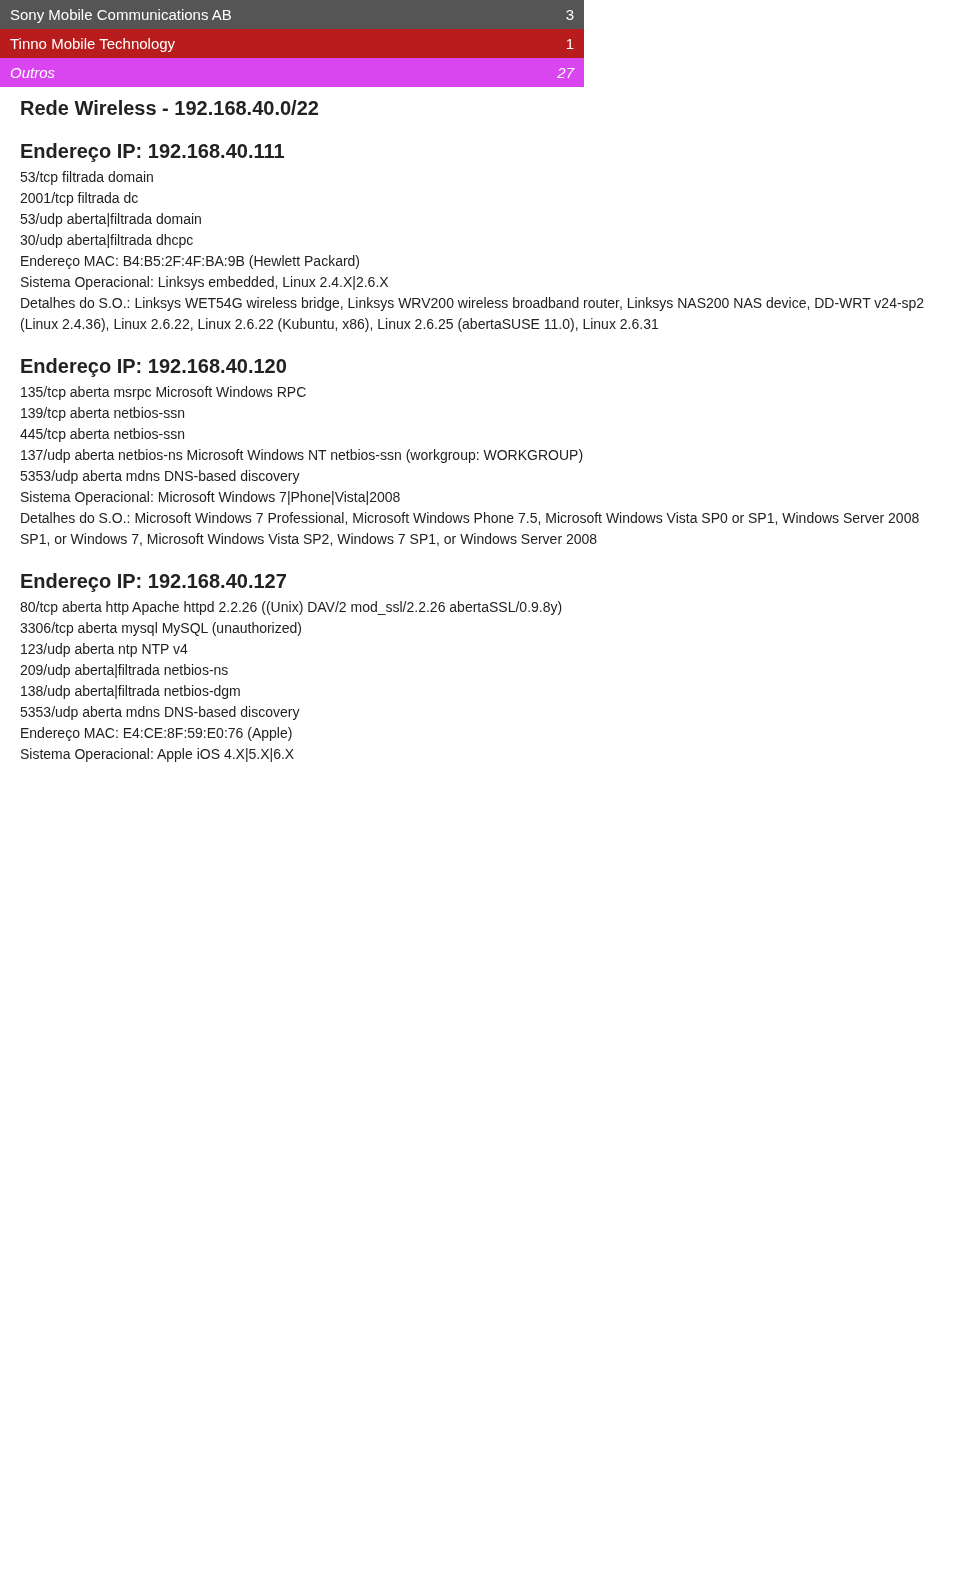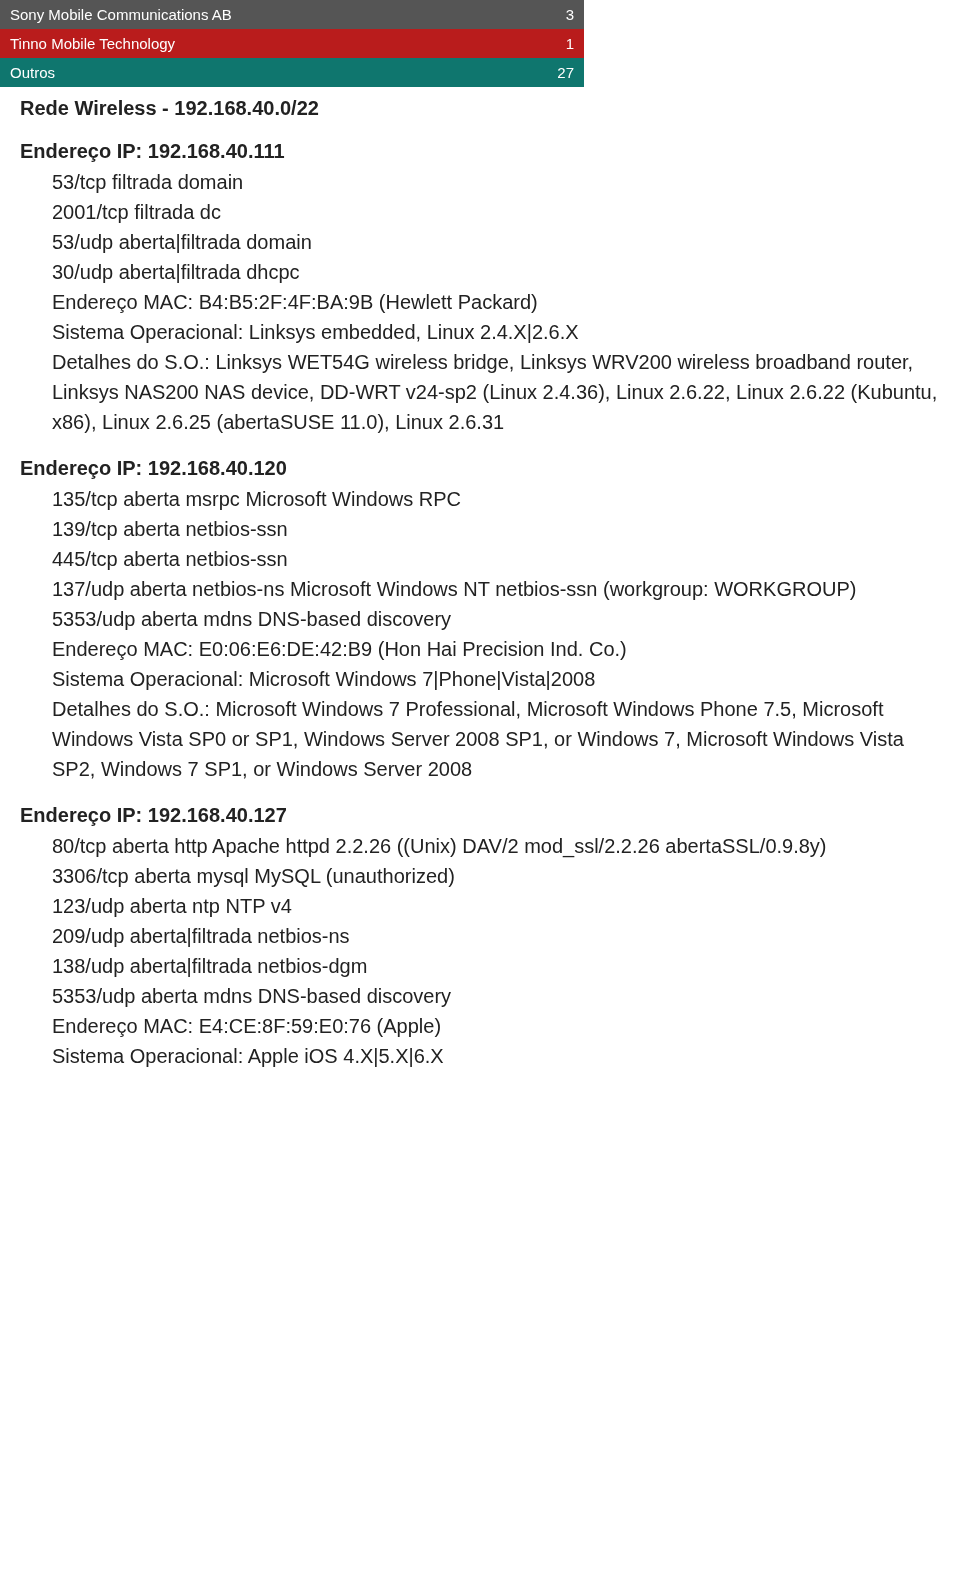--- a/index.html
+++ b/index.html
@@ -39,44 +39,43 @@
       margin-bottom: 20px;
     }
 
     .section-title {
       font-size: 20px;
       font-weight: bold;
       margin-bottom: 4px;
     }
 
     .section-body {
-      font-size: 20px;
+      font-size: 14px;
       line-height: 1.5;
-      margin-left: 32px;
     }
 
     p {
       margin: 0;
       line-height: 1.5;
     }
   </style>
 </head>
 <body>
 
 <table class="header-table">
   <tbody id="header-tbody">
       <tr style="background-color: rgb(85, 85, 85); color: rgb(255, 255, 255);">
         <td class="header-cell-label">Sony Mobile Communications AB</td>
         <td class="header-cell-count">3</td>
       </tr>
       <tr style="background-color: #b91c1c; color: rgb(255, 255, 255);">
         <td class="header-cell-label">Tinno Mobile Technology</td>
         <td class="header-cell-count">1</td>
       </tr>
-      <tr style="background-color: #0f766e; color: rgb(255, 255, 255);">
+      <tr style="background-color: #d946ef; color: rgb(255, 255, 255); font-style: italic;">
         <td class="header-cell-label">Outros</td>
         <td class="header-cell-count">27</td>
       </tr>
     </tbody>
 </table>
 
 <div class="content">
 
   <div class="section">
     <div class="section-title" id="network-title">Rede Wireless - 192.168.40.0/22</div>
@@ -96,21 +95,20 @@
   </div>
 
   <div class="section">
     <div class="section-title" id="ip120-title">Endereço IP: 192.168.40.120</div>
     <div class="section-body" id="ip120-body">
         <p>135/tcp aberta msrpc Microsoft Windows RPC</p>
         <p>139/tcp aberta netbios-ssn</p>
         <p>445/tcp aberta netbios-ssn</p>
         <p>137/udp aberta netbios-ns Microsoft Windows NT netbios-ssn (workgroup: WORKGROUP)</p>
         <p>5353/udp aberta mdns DNS-based discovery</p>
-        <p>Endereço MAC: E0:06:E6:DE:42:B9 (Hon Hai Precision Ind. Co.)</p>
         <p>Sistema Operacional: Microsoft Windows 7|Phone|Vista|2008</p>
         <p>Detalhes do S.O.: Microsoft Windows 7 Professional, Microsoft Windows Phone 7.5, Microsoft Windows Vista SP0 or SP1, Windows Server 2008 SP1, or Windows 7, Microsoft Windows Vista SP2, Windows 7 SP1, or Windows Server 2008</p>
       </div>
   </div>
 
   <div class="section">
     <div class="section-title" id="ip127-title">Endereço IP: 192.168.40.127</div>
     <div class="section-body" id="ip127-body">
         <p>80/tcp aberta http Apache httpd 2.2.26 ((Unix) DAV/2 mod_ssl/2.2.26 abertaSSL/0.9.8y)</p>
         <p>3306/tcp aberta mysql MySQL (unauthorized)</p>

